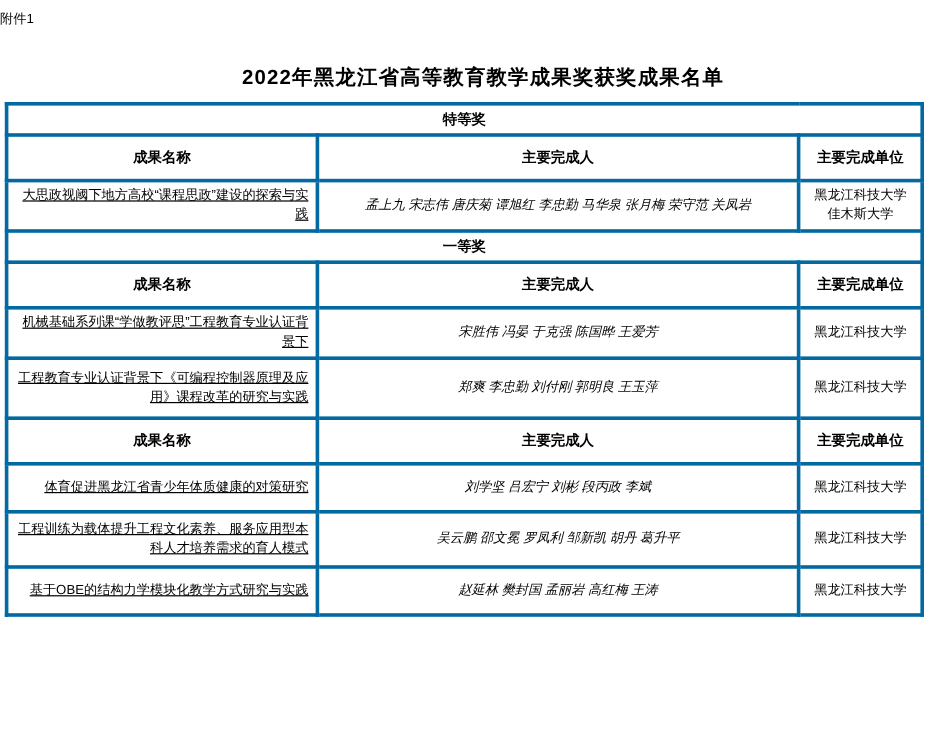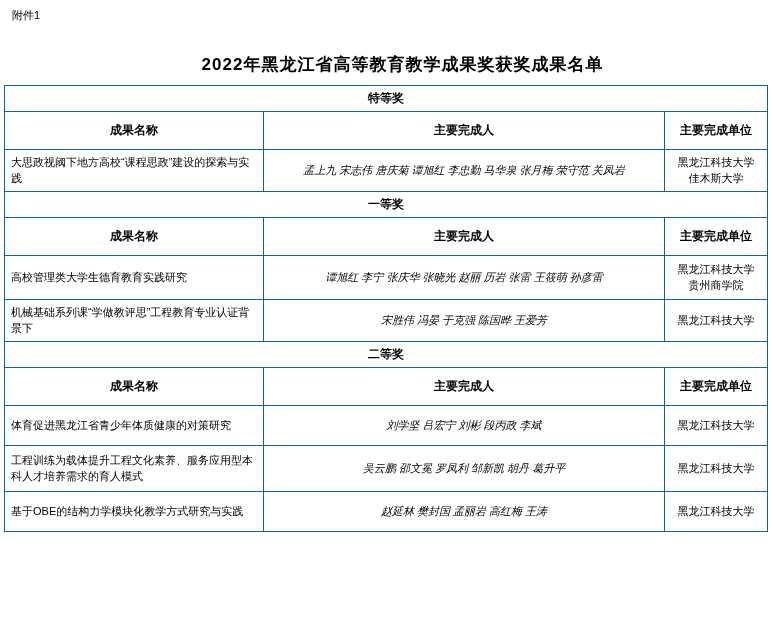--- a/index.html
+++ b/index.html
@@ -14,21 +14,21 @@
   .page {
     position: relative;
     width: 771px;
     height: 620px;
     background: #ffffff;
     overflow: hidden;
   }
   .attachment {
     position: absolute;
     top: 8px;
-    left: 12px;
+    left: 0;
     font-size: 11px;
   }
   .title {
     position: absolute;
     top: 36px;
     left: 0;
     width: 100%;
     text-align: center;
     font-size: 17px;
     font-weight: bold;
@@ -38,38 +38,39 @@
   table.awards {
     position: absolute;
     top: 85px;
     left: 4px;
     width: 763px;
     border-collapse: collapse;
     table-layout: fixed;
     font-size: 11px;
   }
   table.awards td {
-    border: 1px solid #0369a1;
+    border: 3px solid #0369a1;
     padding: 2px 6px;
     vertical-align: middle;
     overflow: hidden;
   }
   tr.section-row td {
     text-align: center;
     font-weight: bold;
     font-size: 12px;
   }
   tr.head-row td {
     text-align: center;
     font-weight: bold;
     font-size: 12px;
   }
   td.c-name {
-    text-align: left;
+    text-align: right;
     line-height: 1.45;
+    text-decoration: underline;
   }
   td.c-people {
     text-align: center;
     line-height: 1.45;
     font-style: italic;
   }
   td.c-unit {
     text-align: center;
     white-space: pre-line;
     line-height: 1.45;
@@ -109,35 +110,31 @@
       </tr>
 
       <tr class="section-row" style="height:26px">
         <td colspan="3">一等奖</td>
       </tr>
       <tr class="head-row" style="height:38px">
         <td>成果名称</td>
         <td>主要完成人</td>
         <td>主要完成单位</td>
       </tr>
-      <tr style="height:44px">
-        <td class="c-name">高校管理类大学生德育教育实践研究</td>
-        <td class="c-people">谭旭红 李宁 张庆华 张晓光 赵丽 历岩 张雷 王筱萌 孙彦雷</td>
-        <td class="c-unit">黑龙江科技大学
-贵州商学院</td>
-      </tr>
       <tr style="height:42px">
         <td class="c-name">机械基础系列课“学做教评思”工程教育专业认证背景下</td>
         <td class="c-people">宋胜伟 冯晏 于克强 陈国晔 王爱芳</td>
         <td class="c-unit">黑龙江科技大学</td>
       </tr>
+      <tr style="height:50px">
+        <td class="c-name">工程教育专业认证背景下《可编程控制器原理及应用》课程改革的研究与实践</td>
+        <td class="c-people">郑爽 李忠勤 刘付刚 郭明良 王玉萍</td>
+        <td class="c-unit">黑龙江科技大学</td>
+      </tr>
 
-      <tr class="section-row" style="height:26px">
-        <td colspan="3">二等奖</td>
-      </tr>
       <tr class="head-row" style="height:38px">
         <td>成果名称</td>
         <td>主要完成人</td>
         <td>主要完成单位</td>
       </tr>
       <tr style="height:40px">
         <td class="c-name">体育促进黑龙江省青少年体质健康的对策研究</td>
         <td class="c-people">刘学坚 吕宏宁 刘彬 段丙政 李斌</td>
         <td class="c-unit">黑龙江科技大学</td>
       </tr>

